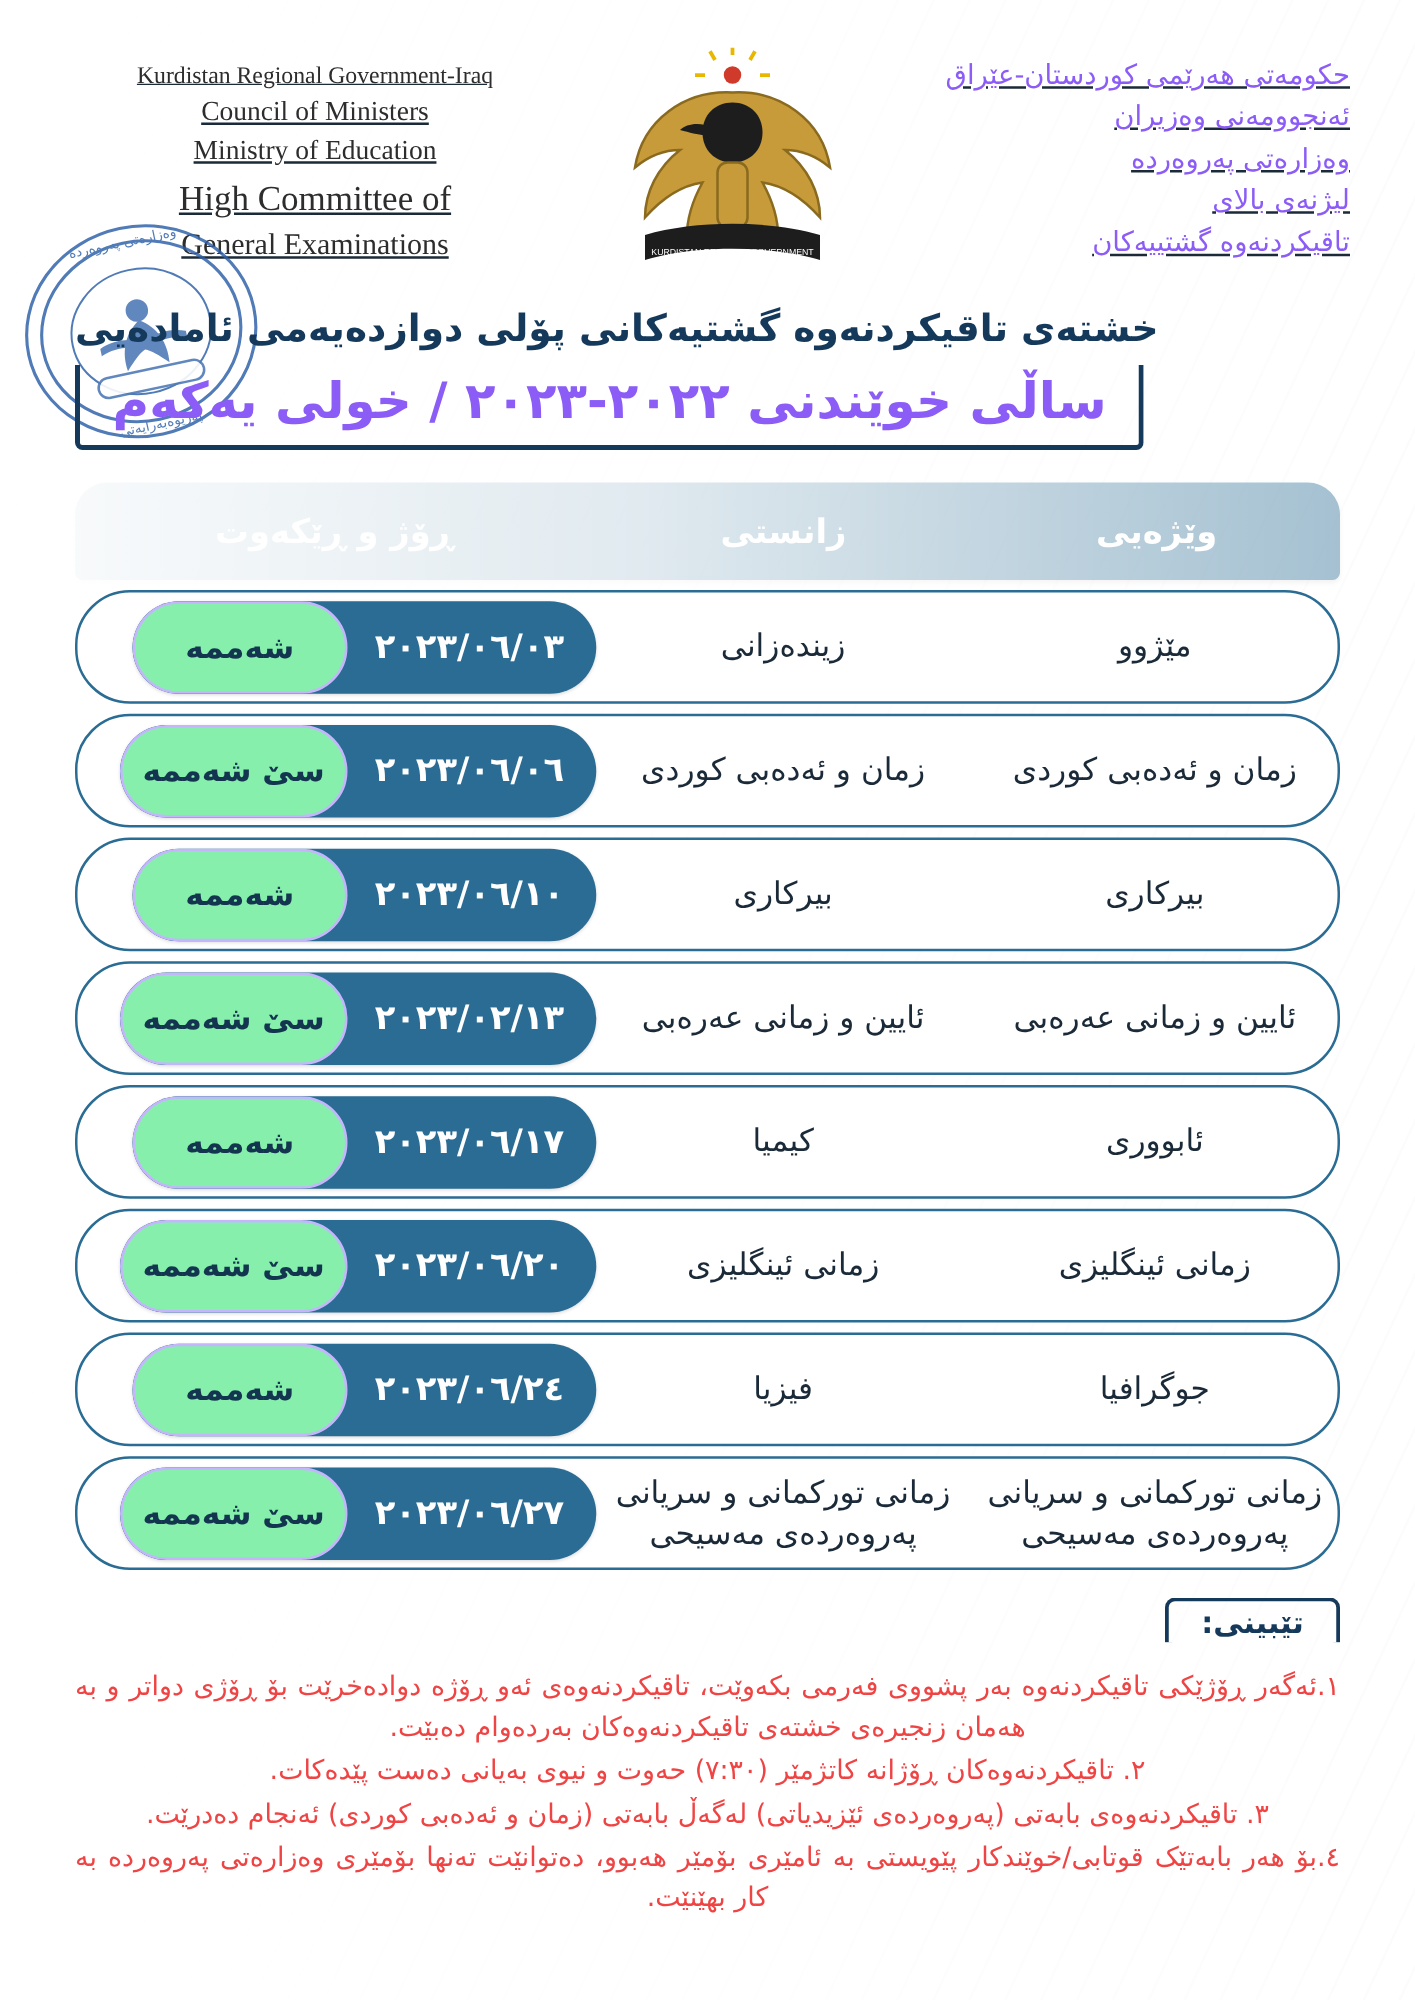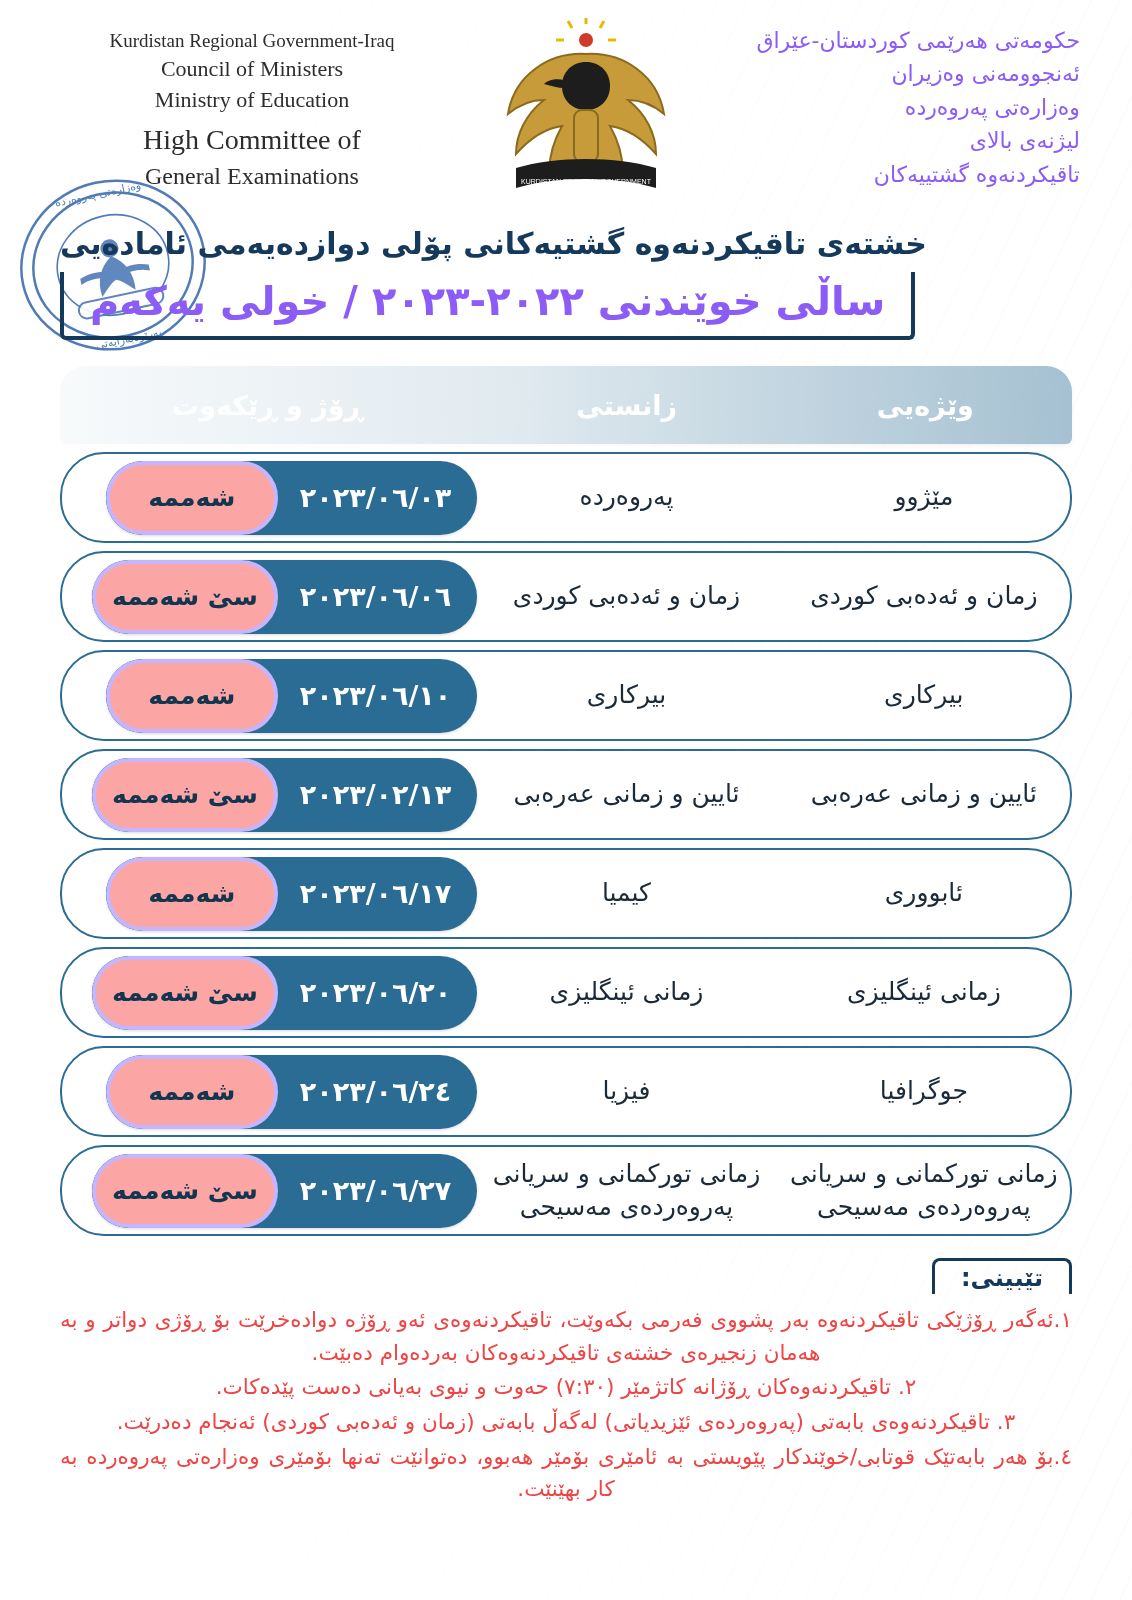--- a/index.html
+++ b/index.html
@@ -19,22 +19,23 @@
   .bg-fade{
     position:absolute;inset:0;
     background:linear-gradient(90deg,rgba(255,255,255,0.98) 0%,rgba(255,255,255,0.86) 45%,rgba(255,255,255,0.55) 100%);
     pointer-events:none;
   }
 
   
   .header{
     position:relative;
     display:flex;align-items:flex-start;justify-content:space-between;
-    padding:18px 52px 0 52px;
+    padding:38px 52px 0 52px;
     direction:ltr;
+    text-decoration:underline;
   }
   .head-en{
     text-align:center;
     font-family:"Liberation Serif","DejaVu Serif",serif;
     color:#2d2d2d;
     line-height:1.38;
     width:400px;
     margin-top:10px;
   }
   .head-en div:nth-child(1){font-size:19px;}
@@ -115,27 +116,27 @@
   }
   .pill{
     display:flex;align-items:center;
     height:74px;margin-right:-2px;
     border-radius:40px;
     background:#2a6c93;
     color:#fff;overflow:hidden;
     box-shadow:0 1px 3px rgba(0,0,0,.15);
   }
   .pill .day{
-    background:#fca5a5;color:#13354f;
+    background:#86efac;color:#13354f;
     font-size:25px;font-weight:bold;
     border-radius:40px;
     height:74px;min-width:172px;
     display:flex;align-items:center;justify-content:center;
     padding:0 16px;
-    border:4px solid #c4b5fd;
+    border:2px solid #c4b5fd;
     box-sizing:border-box;
   }
   .pill .date{
     font-size:27px;font-weight:bold;
     padding:0 26px 0 22px;
     white-space:nowrap;
     letter-spacing:1px;
     text-align:center;
   }
   .cell{
@@ -151,21 +152,21 @@
     position:relative;
   }
   .notes-title{
     display:inline-block;
     font-size:24px;font-weight:bold;color:#14395a;
     border-top:3px solid #14395a;
     border-left:3px solid #14395a;
     border-right:3px solid #14395a;
     border-radius:8px 8px 0 0;
     padding:3px 26px 2px 26px;
-    margin-bottom:8px;
+    margin-bottom:18px;
   }
   .note{
     font-size:21.5px;line-height:1.52;color:#ef4444;
     text-align:justify;text-align-last:center;
     margin-top:2px;
   }
 </style>
 </head>
 <body>
 
@@ -252,21 +253,21 @@
 <div class="table">
 
   <div class="thead">
     <div class="th lit">وێژەیی</div>
     <div class="th sci">زانستی</div>
     <div class="th date">ڕۆژ و ڕێکەوت</div>
   </div>
 
   <div class="row">
     <div class="cell lit">مێژوو</div>
-    <div class="cell sci">پەروەردە</div>
+    <div class="cell sci">زیندەزانی</div>
     <div class="daycell">
       <div class="pill">
         <div class="date">٢٠٢٣/٠٦/٠٣</div>
         <div class="day">شەممە</div>
       </div>
     </div>
   </div>
 
   <div class="row">
     <div class="cell lit">زمان و ئەدەبی کوردی</div>

